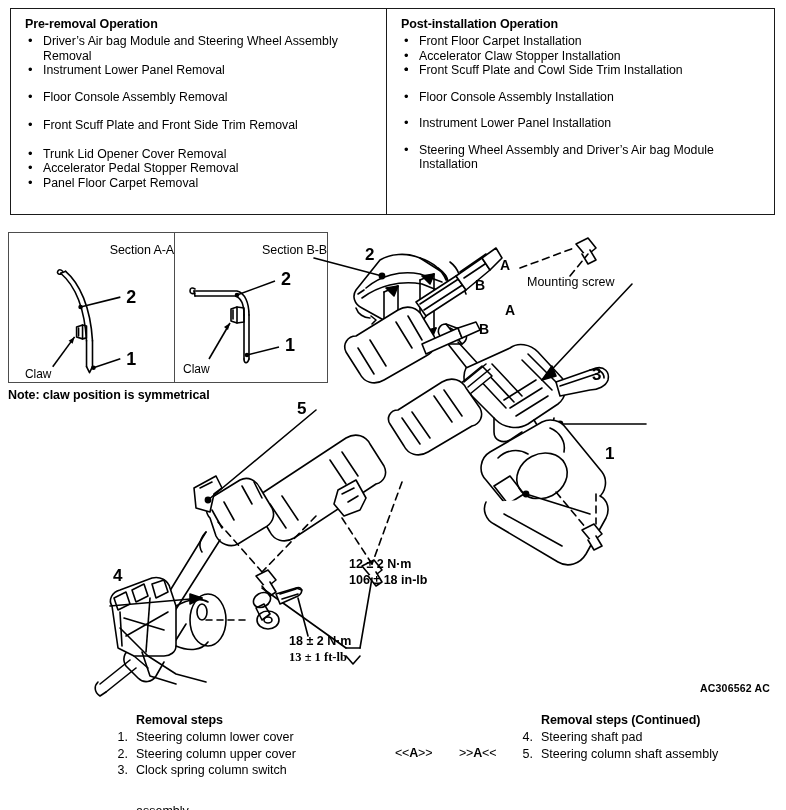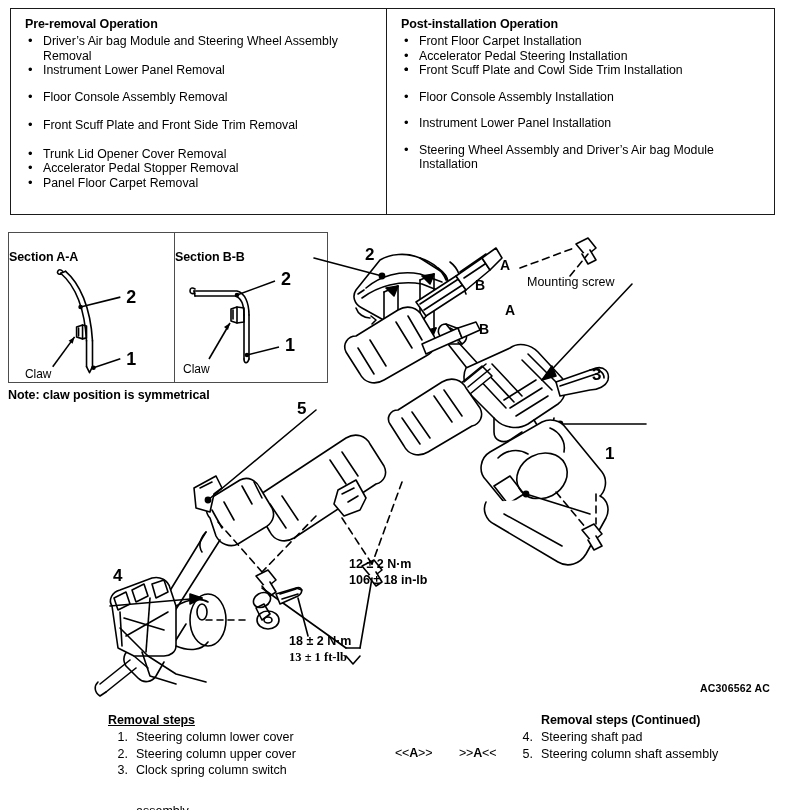--- a/index.html
+++ b/index.html
@@ -90,24 +90,24 @@
     height: 100%;
   }
   .section-pane.a {
     width: 166px;
     border-right: 1.5px solid #4d4d4d;
   }
   .section-pane.b {
     flex: 1;
   }
   .section-title {
-    text-align: left;
-    font-size: 12.5px;
-    font-weight: bold;
-    margin-top: 17px;
+    text-align: right;
+    font-size: 12.5px;
+    font-weight: normal;
+    margin-top: 10px;
     letter-spacing: -0.1px;
   }
   .section-art {
     position: absolute;
     left: 0; top: 22px;
     width: 100%;
     height: 126px;
   }
   .note-line {
     position: absolute;
@@ -218,21 +218,21 @@
         <li class="gap-md"><span class="bullet">•</span><span>Trunk Lid Opener Cover Removal</span></li>
         <li class="gap-xs"><span class="bullet">•</span><span>Accelerator Pedal Stopper Removal</span></li>
         <li class="gap-xs"><span class="bullet">•</span><span>Panel Floor Carpet Removal</span></li>
       </ul>
     </div>
 
     <div class="op-col right">
       <div class="op-title">Post-installation Operation</div>
       <ul class="op-list">
         <li class="gap-xs"><span class="bullet">•</span><span>Front Floor Carpet Installation</span></li>
-        <li class="gap-xs"><span class="bullet">•</span><span>Accelerator Pedal Steering Installation</span></li>
+        <li class="gap-xs"><span class="bullet">•</span><span>Accelerator Claw Stopper Installation</span></li>
         <li class="gap-xs"><span class="bullet">•</span></li>
         <li class="gap-xs"><span class="bullet">•</span><span>Front Scuff Plate and Cowl Side Trim Installation</span></li>
         <li class="gap-sm"><span class="bullet">•</span><span>Floor Console Assembly Installation</span></li>
         <li class="gap-sm"><span class="bullet">•</span><span>Instrument Lower Panel Installation</span></li>
         <li class="gap-sm"><span class="bullet">•</span><span>Steering Wheel Assembly and Driver’s Air bag Module Installation</span></li>
       </ul>
     </div>
   </div>
 
   <div class="section-box">
@@ -537,21 +537,21 @@
   <div class="lbl torque" style="left:349px; top:557px;">12 ± 2 N·m</div>
   <div class="lbl torque" style="left:349px; top:573px;">106 ± 18 in-lb</div>
   <div class="lbl torque" style="left:289px; top:634px;">18 ± 2 N·m</div>
   <div class="lbl torque" style="left:289px; top:650px;font-family:Liberation Serif, serif;">13 ± 1 ft-lb</div>
 
   <div class="lbl code" style="left:700px; top:681px;">AC306562 AC</div>
 
   <div class="legend">
 
     <div class="legend-col" style="left:108px; top:4px; width:240px;">
-      <div class="legend-title" style="text-decoration:underline;">Removal steps</div>
+      <div class="legend-title" style="margin-left:28px;">Removal steps</div>
       <ul class="steps">
         <li><span class="idx">1.</span><span>Steering column lower cover</span></li>
         <li><span class="idx">2.</span><span>Steering column upper cover</span></li>
         <li><span class="idx">3.</span><span>Clock spring column switch</span><span class="cont">assembly</span></li>
       </ul>
     </div>
 
     <div class="marker-pair" style="left:395px; top:38px;">&lt;&lt;<b>A</b>&gt;&gt;</div>
     <div class="marker-pair" style="left:459px; top:38px;">&gt;&gt;<b>A</b>&lt;&lt;</div>
 

